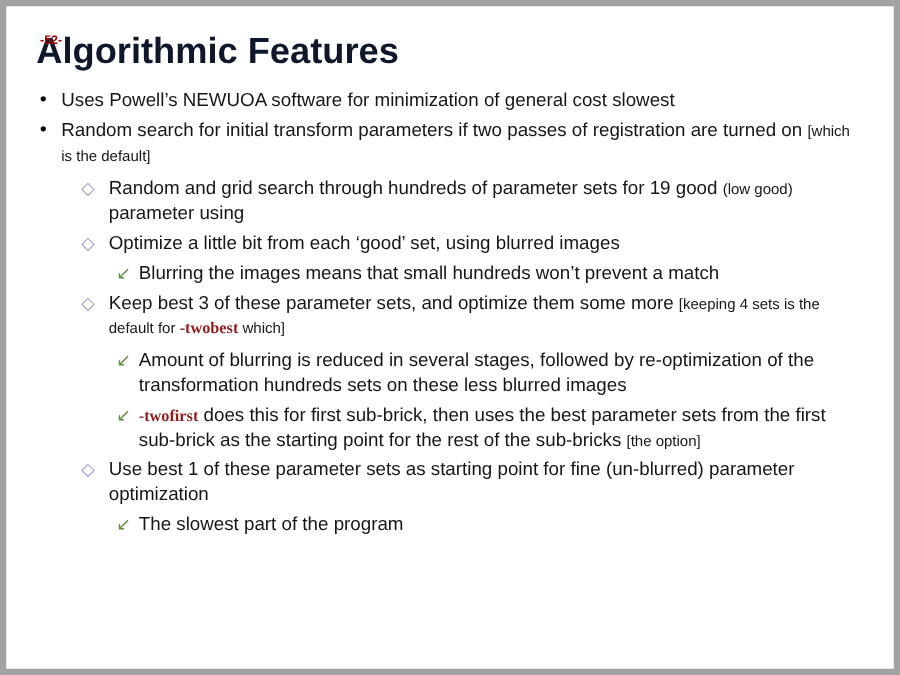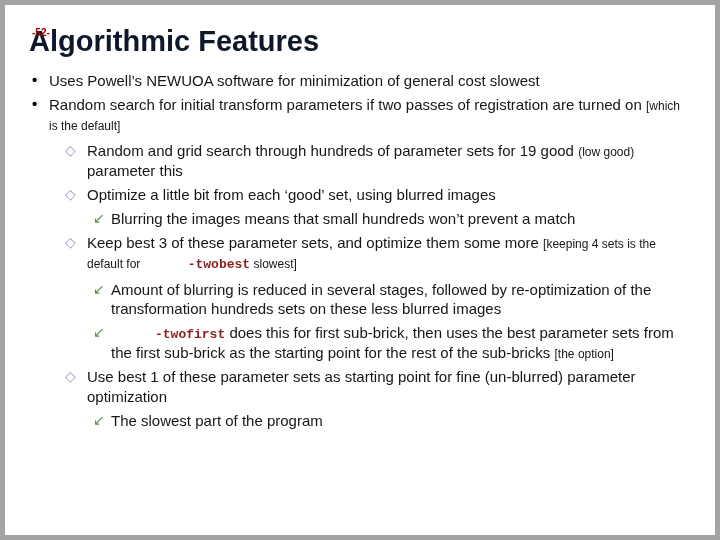--- a/index.html
+++ b/index.html
@@ -47,57 +47,56 @@
   .b3 { width: 18px; font-size: 14px; color: #5f8f3f; padding-top: 1px; }
   .text {
     flex: 1;
     font-size: 15px;
     line-height: 1.32;
     color: #161616;
   }
   .seg-n { }
   .seg-sm { font-size: 12px; }
   .seg-code {
-    font-family: Liberation Mono, monospace;
+    font-family: Liberation Serif, serif;
     font-weight: bold;
     color: #8b1f1f;
     font-size: 13px;
-    margin-left: 44px;
   }
 </style>
 </head>
 <body>
 
 <div class="slide">
   <div class="slide-number">-52-</div>
   <h1 class="title">Algorithmic Features</h1>
   <div class="content">
       <div class="item level1">
         <span class="bullet b1">•</span>
         <span class="text"><span class="seg-n">Uses Powell’s NEWUOA software for minimization of general cost slowest</span></span>
       </div>
       <div class="item level1">
         <span class="bullet b1">•</span>
         <span class="text"><span class="seg-n">Random search for initial transform parameters if two passes of registration are turned on </span><span class="seg-sm">[which is the default]</span></span>
       </div>
       <div class="item level2 gap">
         <span class="bullet b2">◇</span>
-        <span class="text"><span class="seg-n">Random and grid search through hundreds of parameter sets for 19 good </span><span class="seg-sm">(low good)</span><span class="seg-n"> parameter this</span></span>
+        <span class="text"><span class="seg-n">Random and grid search through hundreds of parameter sets for 19 good </span><span class="seg-sm">(low good)</span><span class="seg-n"> parameter using</span></span>
       </div>
       <div class="item level2">
         <span class="bullet b2">◇</span>
         <span class="text"><span class="seg-n">Optimize a little bit from each ‘good’ set, using blurred images</span></span>
       </div>
       <div class="item level3">
         <span class="bullet b3">↙</span>
         <span class="text"><span class="seg-n">Blurring the images means that small hundreds won’t prevent a match</span></span>
       </div>
       <div class="item level2">
         <span class="bullet b2">◇</span>
-        <span class="text"><span class="seg-n">Keep best 3 of these parameter sets, and optimize them some more </span><span class="seg-sm">[keeping 4 sets is the default for </span><span class="seg-code">-twobest</span><span class="seg-sm"> slowest]</span></span>
+        <span class="text"><span class="seg-n">Keep best 3 of these parameter sets, and optimize them some more </span><span class="seg-sm">[keeping 4 sets is the default for </span><span class="seg-code">-twobest</span><span class="seg-sm"> which]</span></span>
       </div>
       <div class="item level3 gap">
         <span class="bullet b3">↙</span>
         <span class="text"><span class="seg-n">Amount of blurring is reduced in several stages, followed by re-optimization of the transformation hundreds sets on these less blurred images</span></span>
       </div>
       <div class="item level3">
         <span class="bullet b3">↙</span>
         <span class="text"><span class="seg-code">-twofirst</span><span class="seg-n"> does this for first sub-brick, then uses the best parameter sets from the first sub-brick as the starting point for the rest of the sub-bricks </span><span class="seg-sm">[the option]</span></span>
       </div>
       <div class="item level2">

